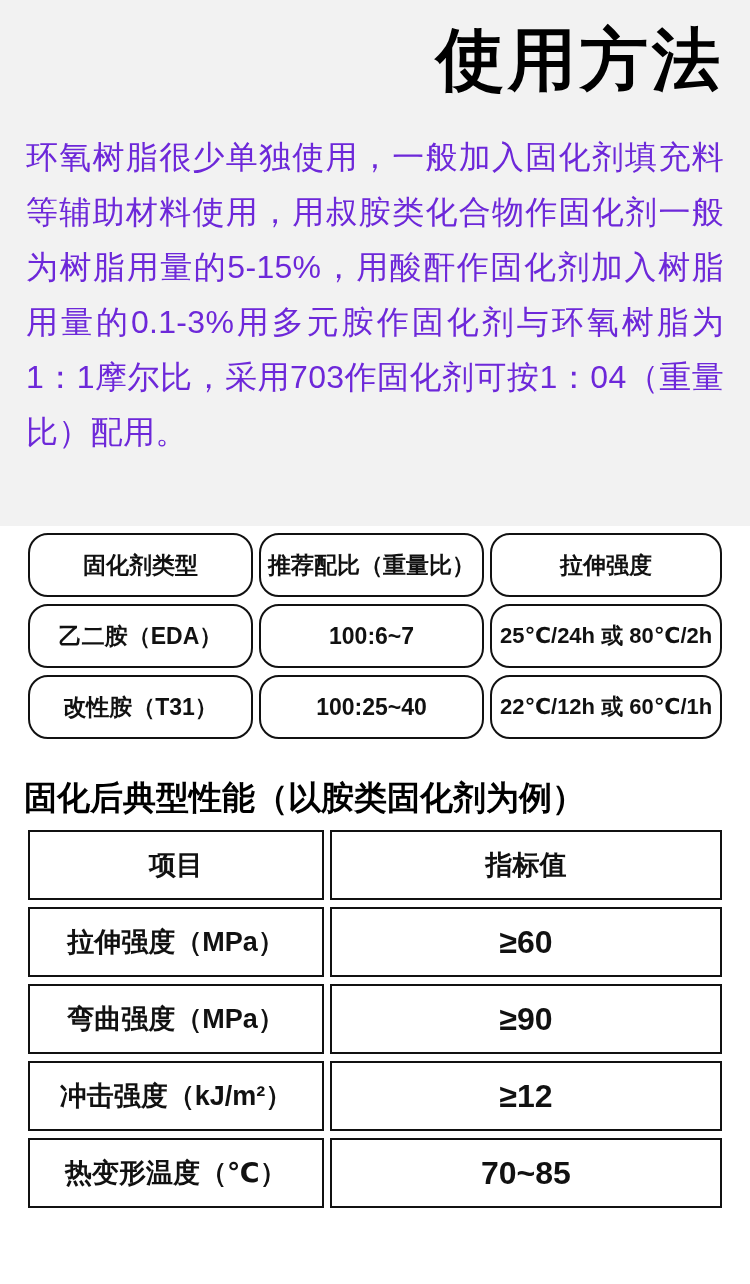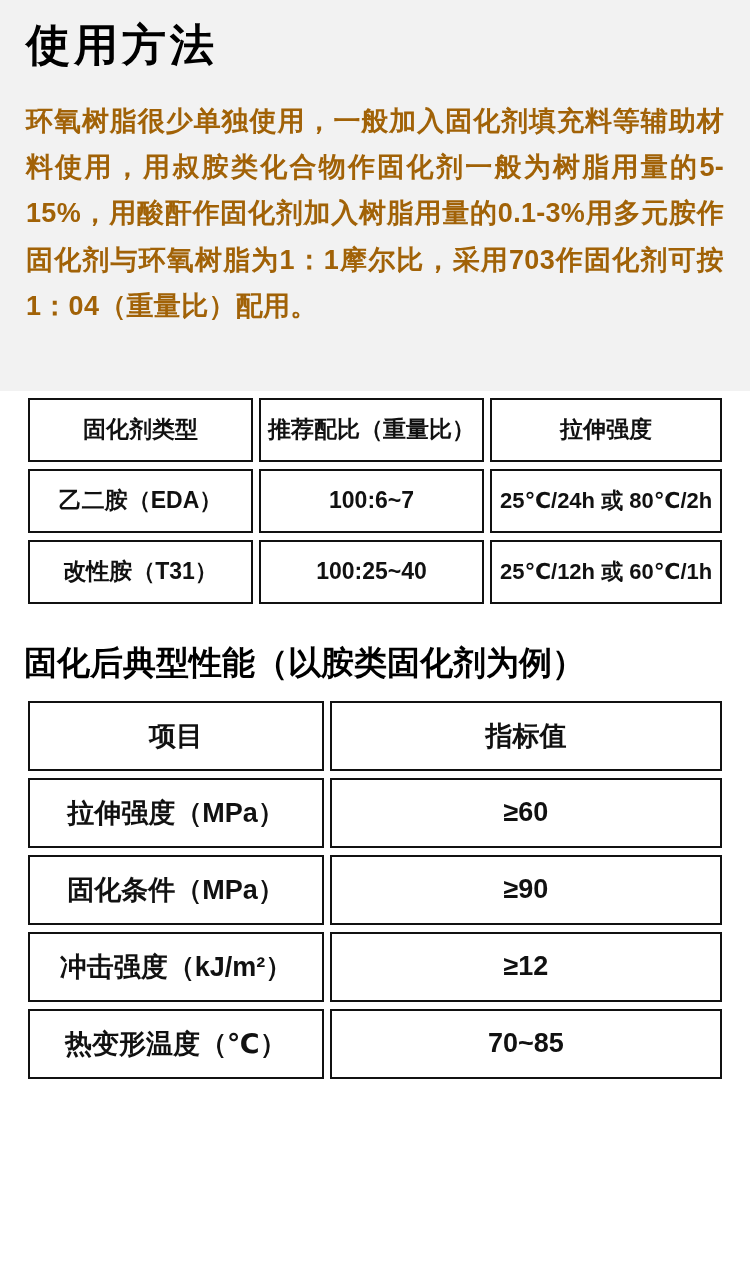--- a/index.html
+++ b/index.html
@@ -21,48 +21,48 @@
     overflow: hidden;
   }
 
   
   .top-block {
     background: #f2f2f2;
     padding: 14px 26px 34px 26px;
     box-sizing: border-box;
   }
   .main-title {
-    font-size: 44px;
+    font-size: 68px;
     font-weight: 800;
     letter-spacing: 4px;
-    text-align: left;
+    text-align: right;
     margin: 6px 0 22px 0;
     line-height: 1.15;
     color: #000;
   }
   .intro-paragraph {
-    font-size: 27px;
-    font-weight: 700;
+    font-size: 32px;
+    font-weight: 400;
     line-height: 1.72;
-    color: #a16207;
+    color: #6d28d9;
     letter-spacing: 0.3px;
     text-align: justify;
   }
 
   
   .section-heading {
     font-size: 42px;
     font-weight: 800;
     color: #000;
     margin: 26px 0 18px 24px;
     letter-spacing: 1px;
   }
   .section-heading.small {
     font-size: 33px;
-    margin: 30px 0 8px 24px;
+    margin: 30px 0 2px 24px;
     letter-spacing: 0px;
   }
 
   
   .table-wrap {
     padding: 0 22px;
     box-sizing: border-box;
   }
   table.data-table {
     width: 100%;
@@ -82,32 +82,32 @@
     background: #fff;
     white-space: nowrap;
   }
   table.data-table td.header-cell {
     font-weight: 700;
   }
   
   table.t-hardener col.c1 { width: 33%; }
   table.t-hardener col.c2 { width: 33%; }
   table.t-hardener col.c3 { width: 34%; }
-  table.t-hardener td { font-size: 23px; }
+  table.t-hardener td { font-size: 23px; border-radius: 20px; }
   table.t-hardener td.cond { font-size: 22px; text-align: center; }
 
   
   table.t-props col.c1 { width: 43%; }
   table.t-props col.c2 { width: 57%; }
   table.t-props td {
     font-size: 27px;
     height: 52px;
   }
   table.t-props td.val {
-    font-size: 27px;
+    font-size: 32px;
   }
 </style>
 </head>
 <body>
 
 <div class="page">
 
   <div class="top-block">
     <h1 class="main-title">使用方法</h1>
     <p class="intro-paragraph">环氧树脂很少单独使用，一般加入固化剂填充料等辅助材料使用，用叔胺类化合物作固化剂一般为树脂用量的5-15%，用酸酐作固化剂加入树脂用量的0.1-3%用多元胺作固化剂与环氧树脂为1：1摩尔比，采用703作固化剂可按1：04（重量比）配用。</p>
@@ -128,21 +128,21 @@
           <td class="header-cell">拉伸强度</td>
         </tr>
         <tr>
           <td>乙二胺（EDA）</td>
           <td>100:6~7</td>
           <td class="cond">25℃/24h 或 80℃/2h</td>
         </tr>
         <tr>
           <td>改性胺（T31）</td>
           <td>100:25~40</td>
-          <td class="cond">25℃/12h 或 60℃/1h</td>
+          <td class="cond">22℃/12h 或 60℃/1h</td>
         </tr>
       </tbody>
     </table>
   </div>
 
   <h2 class="section-heading small">固化后典型性能（以胺类固化剂为例）</h2>
 
   <div class="table-wrap">
     <table class="data-table t-props">
       <colgroup>
@@ -152,21 +152,21 @@
       <tbody>
         <tr>
           <td class="header-cell">项目</td>
           <td class="header-cell">指标值</td>
         </tr>
         <tr>
           <td>拉伸强度（MPa）</td>
           <td class="val">≥60</td>
         </tr>
         <tr>
-          <td>固化条件（MPa）</td>
+          <td>弯曲强度（MPa）</td>
           <td class="val">≥90</td>
         </tr>
         <tr>
           <td>冲击强度（kJ/m²）</td>
           <td class="val">≥12</td>
         </tr>
         <tr>
           <td>热变形温度（℃）</td>
           <td class="val">70~85</td>
         </tr>

